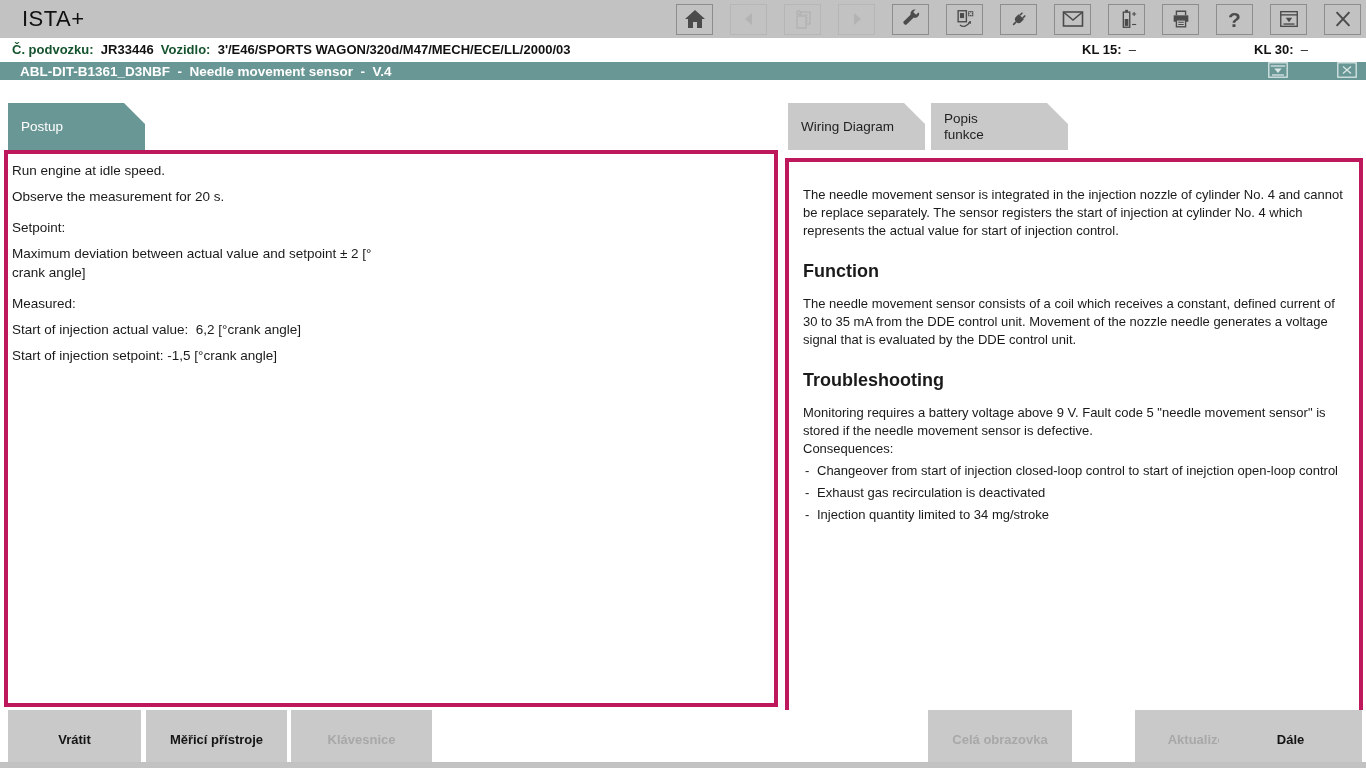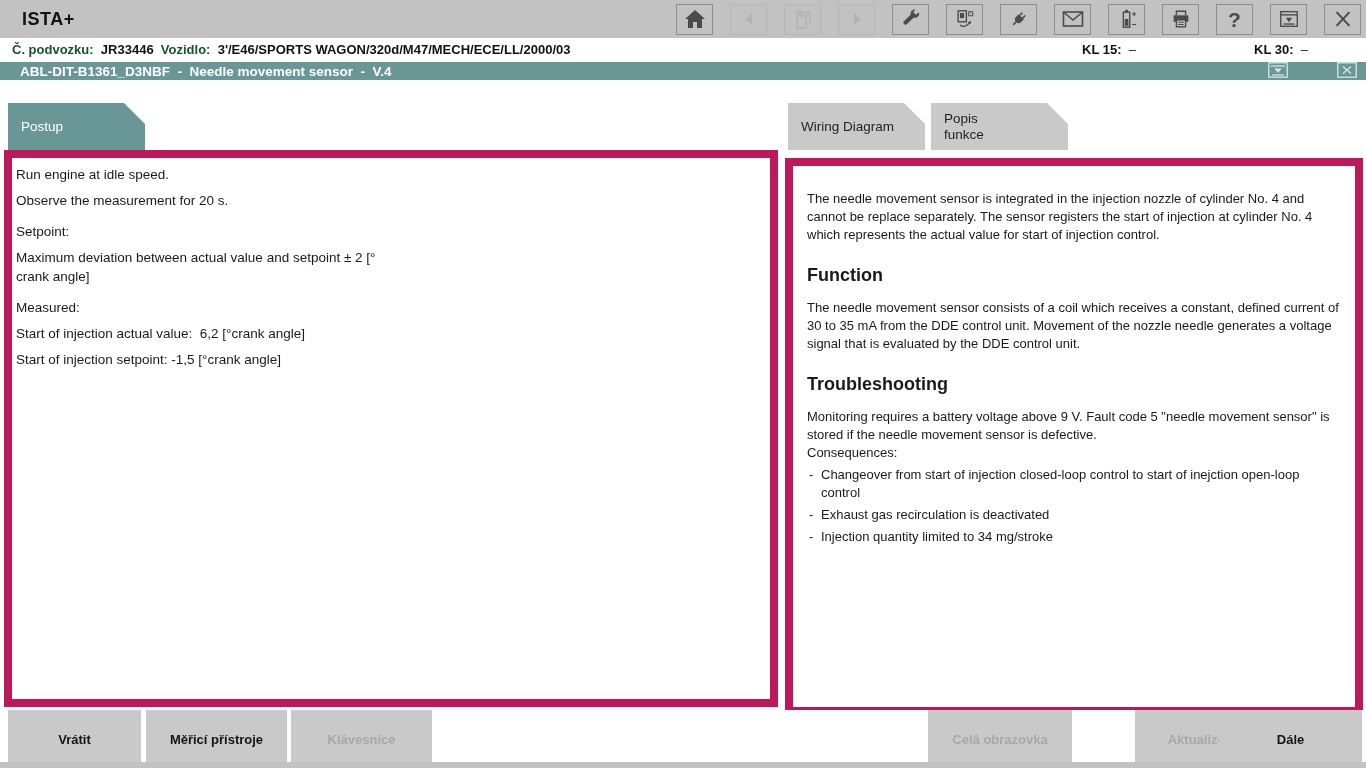--- a/index.html
+++ b/index.html
@@ -10,21 +10,21 @@
     background:#ffffff; color:#1a1a1a;
     position:relative;
   }
 
   
   .topbar {
     height:38px; background:#c2c2c2;
     display:flex; align-items:center;
   }
   .logo {
-    font-size:18px; font-weight:bold; color:#111;
+    font-size:22px; font-weight:normal; color:#111;
     padding-left:22px; letter-spacing:0.5px;
   }
   .toolbar { margin-left:auto; display:flex; gap:17px; padding-right:5px; align-items:center; }
   .tbtn {
     width:37px; height:31px; border:1px solid #8d8d8d;
     display:flex; align-items:center; justify-content:center;
     cursor:pointer; flex:0 0 auto;
   }
   .tbtn.disabled { border-color:#b6b6b6; }
   .tbtn svg { display:block; }
@@ -65,21 +65,21 @@
   .tab.active { background:#699795; color:#ffffff; }
   .tab.inactive { background:#c9c9c9; color:#1f1f1f; }
   .tab-postup { left:8px; }
   .tab-wiring { left:788px; }
   .tab-popis  { left:931px; }
 
   
   .main { position:relative; height:557px; background:#fff; }
   .panel {
     position:absolute; top:0; height:557px; background:#fff;
-    border:8px solid #be185d; overflow:hidden;
+    border:4px solid #be185d; overflow:hidden;
   }
   .panel-left  { left:4px;  width:774px; padding:7px 10px 0 4px; }
   .panel-right { left:785px; width:578px; padding:24px 14px 0 14px;margin-top:8px; }
 
   .proc-line { font-size:13.5px; line-height:19px; margin:0 0 7px 0; white-space:pre-wrap; }
   .proc-line.gap-before { margin-top:12px; }
 
   .desc-p { font-size:13px; line-height:18px; margin:0; }
   .desc-h { font-size:18px; font-weight:bold; margin:21px 0 13px 0; }
   .bullet { display:flex; font-size:13px; line-height:18px; margin-top:4px; }

